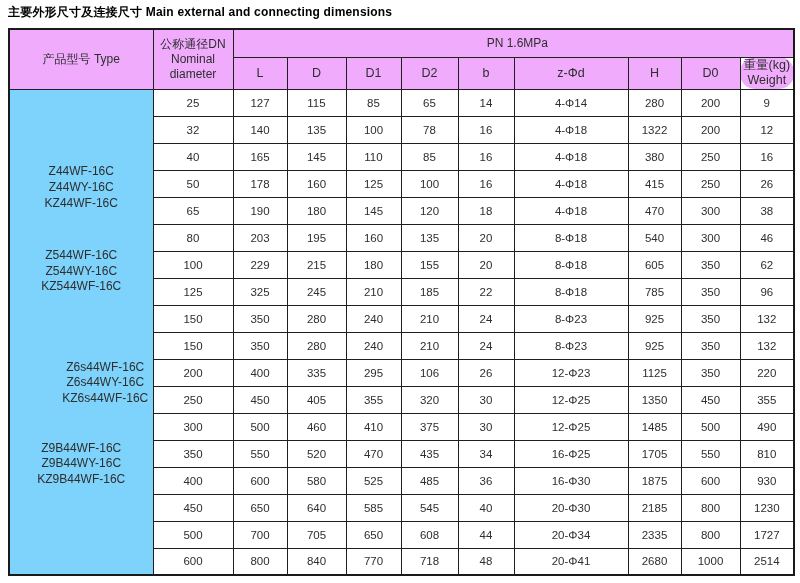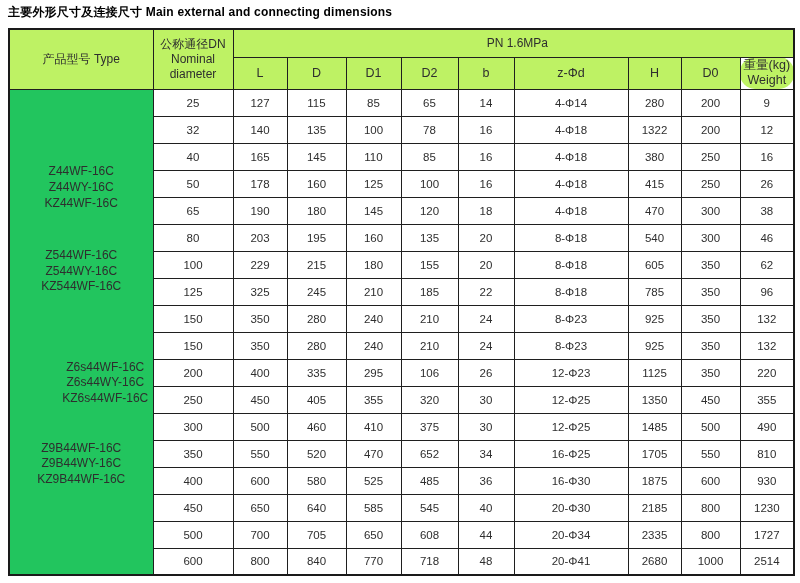--- a/index.html
+++ b/index.html
@@ -29,31 +29,31 @@
     table-layout: fixed;
     border: 2px solid #1a1a1a;
   }
   table.dims th, table.dims td {
     border: 1px solid #1f1f1f;
     text-align: center;
     vertical-align: middle;
     font-weight: normal;
     color: #2e2e2e;
   }
-  thead th { background: #bef264; }
+  thead th { background: #f0abfc; }
   tr.hdr-top th { height: 28px; font-size: 12px; }
   tr.hdr-sub th { height: 32px; font-size: 12.5px; }
   th.pn-header { font-weight: bold; font-size: 13px; color: #111; padding-left: 8px; }
   th.type-header { font-size: 12px; }
   th.dn-header { font-size: 11.5px; line-height: 1.25; }
   th.weight-header { font-size: 11.5px; line-height: 1.2; border-radius: 15px; }
   tbody td { height: 27px; font-size: 11.5px; background: #ffffff; }
   td.type-cell {
     position: relative;
-    background: #22c55e;
+    background: #7dd3fc;
     padding: 0;
   }
   .type-group {
     position: absolute;
     left: 0; right: 0;
     transform: translateY(-50%);
     font-size: 12px;
     line-height: 1.32;
     color: #2e2e2e;
     text-align: center;
@@ -287,21 +287,21 @@
           <td>12-Φ25</td>
           <td>1485</td>
           <td>500</td>
           <td>490</td>
         </tr>
         <tr>
           <td>350</td>
           <td>550</td>
           <td>520</td>
           <td>470</td>
-          <td>652</td>
+          <td>435</td>
           <td>34</td>
           <td>16-Φ25</td>
           <td>1705</td>
           <td>550</td>
           <td>810</td>
         </tr>
         <tr>
           <td>400</td>
           <td>600</td>
           <td>580</td>

